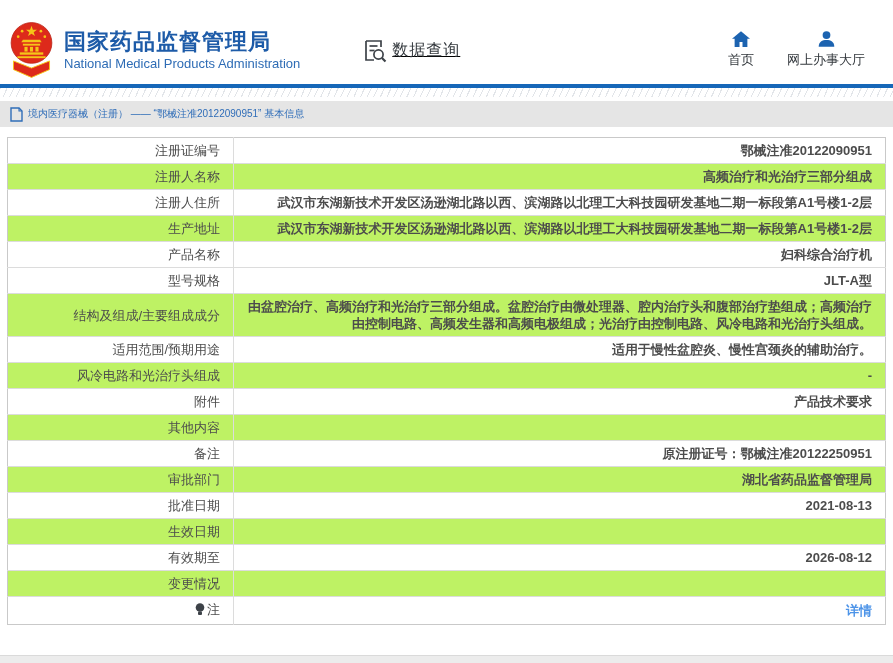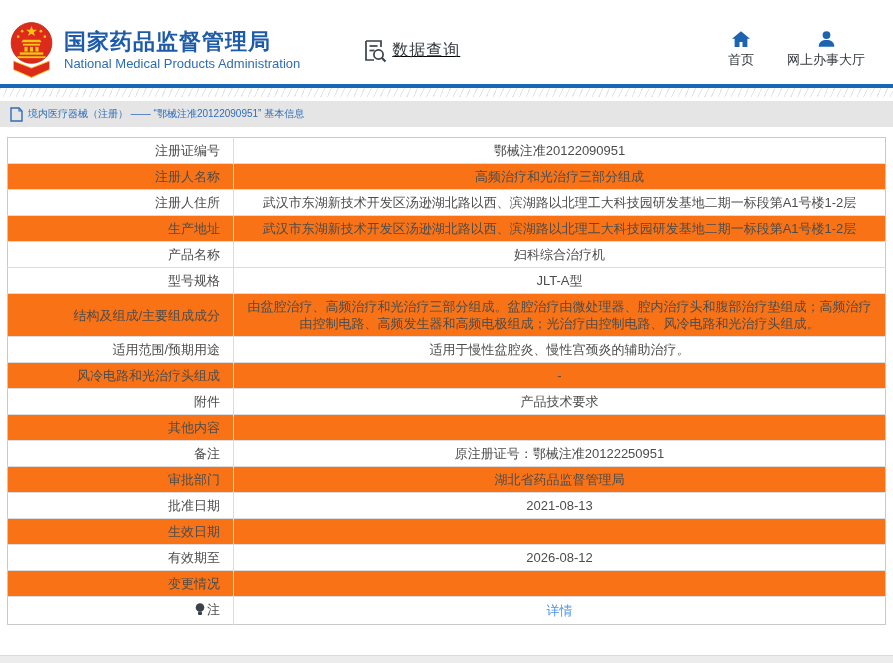--- a/index.html
+++ b/index.html
@@ -49,23 +49,23 @@
     width: 100%; border-collapse: collapse;
     border: 1px solid #c9c9c9;
     table-layout: fixed;
   }
   .info-table td {
     border-bottom: 1px solid #dcdcdc;
     font-size: 13px; color: #4c4c4c; line-height: 17px;
     padding: 4px 13px; vertical-align: middle;
   }
   .info-table tr:last-child td { border-bottom: none; }
-  .info-table tr.alt { background: #f97316; }
+  .info-table tr.alt { background: #bef264; }
   .cell-label { text-align: right; border-right: 1px solid #dcdcdc; }
-  .cell-value { text-align: center; }
+  .cell-value { text-align: right; font-weight: bold; }
   col.c-label { width: 226px; }
   .note-icon { display: inline-block; vertical-align: -2px; margin-right: 2px; }
   a.detail-link { color: #4d94e8; text-decoration: none; cursor: pointer; }
 
   
   .footer-strip {
     position: absolute; left: 0; right: 0; bottom: 0;
     height: 8px; background: #ececec; border-top: 1px solid #dadada;
   }
 </style>

